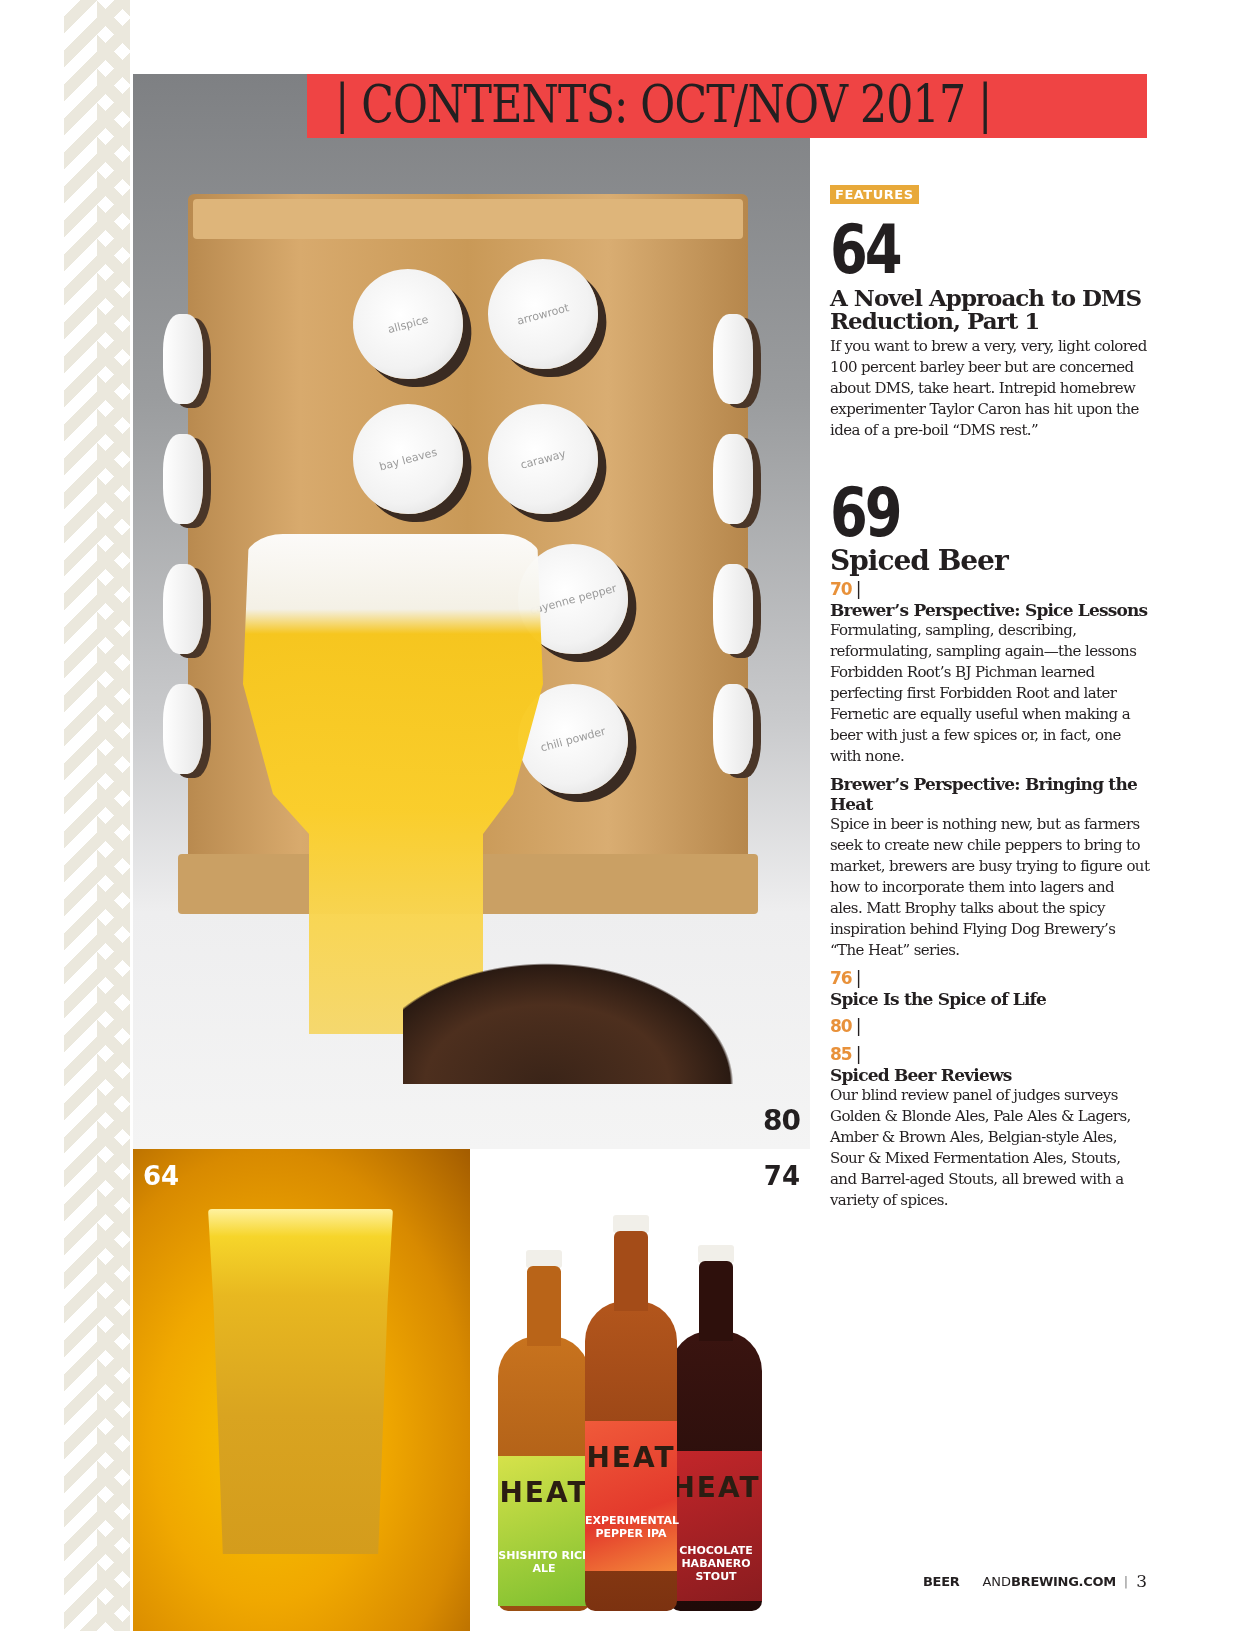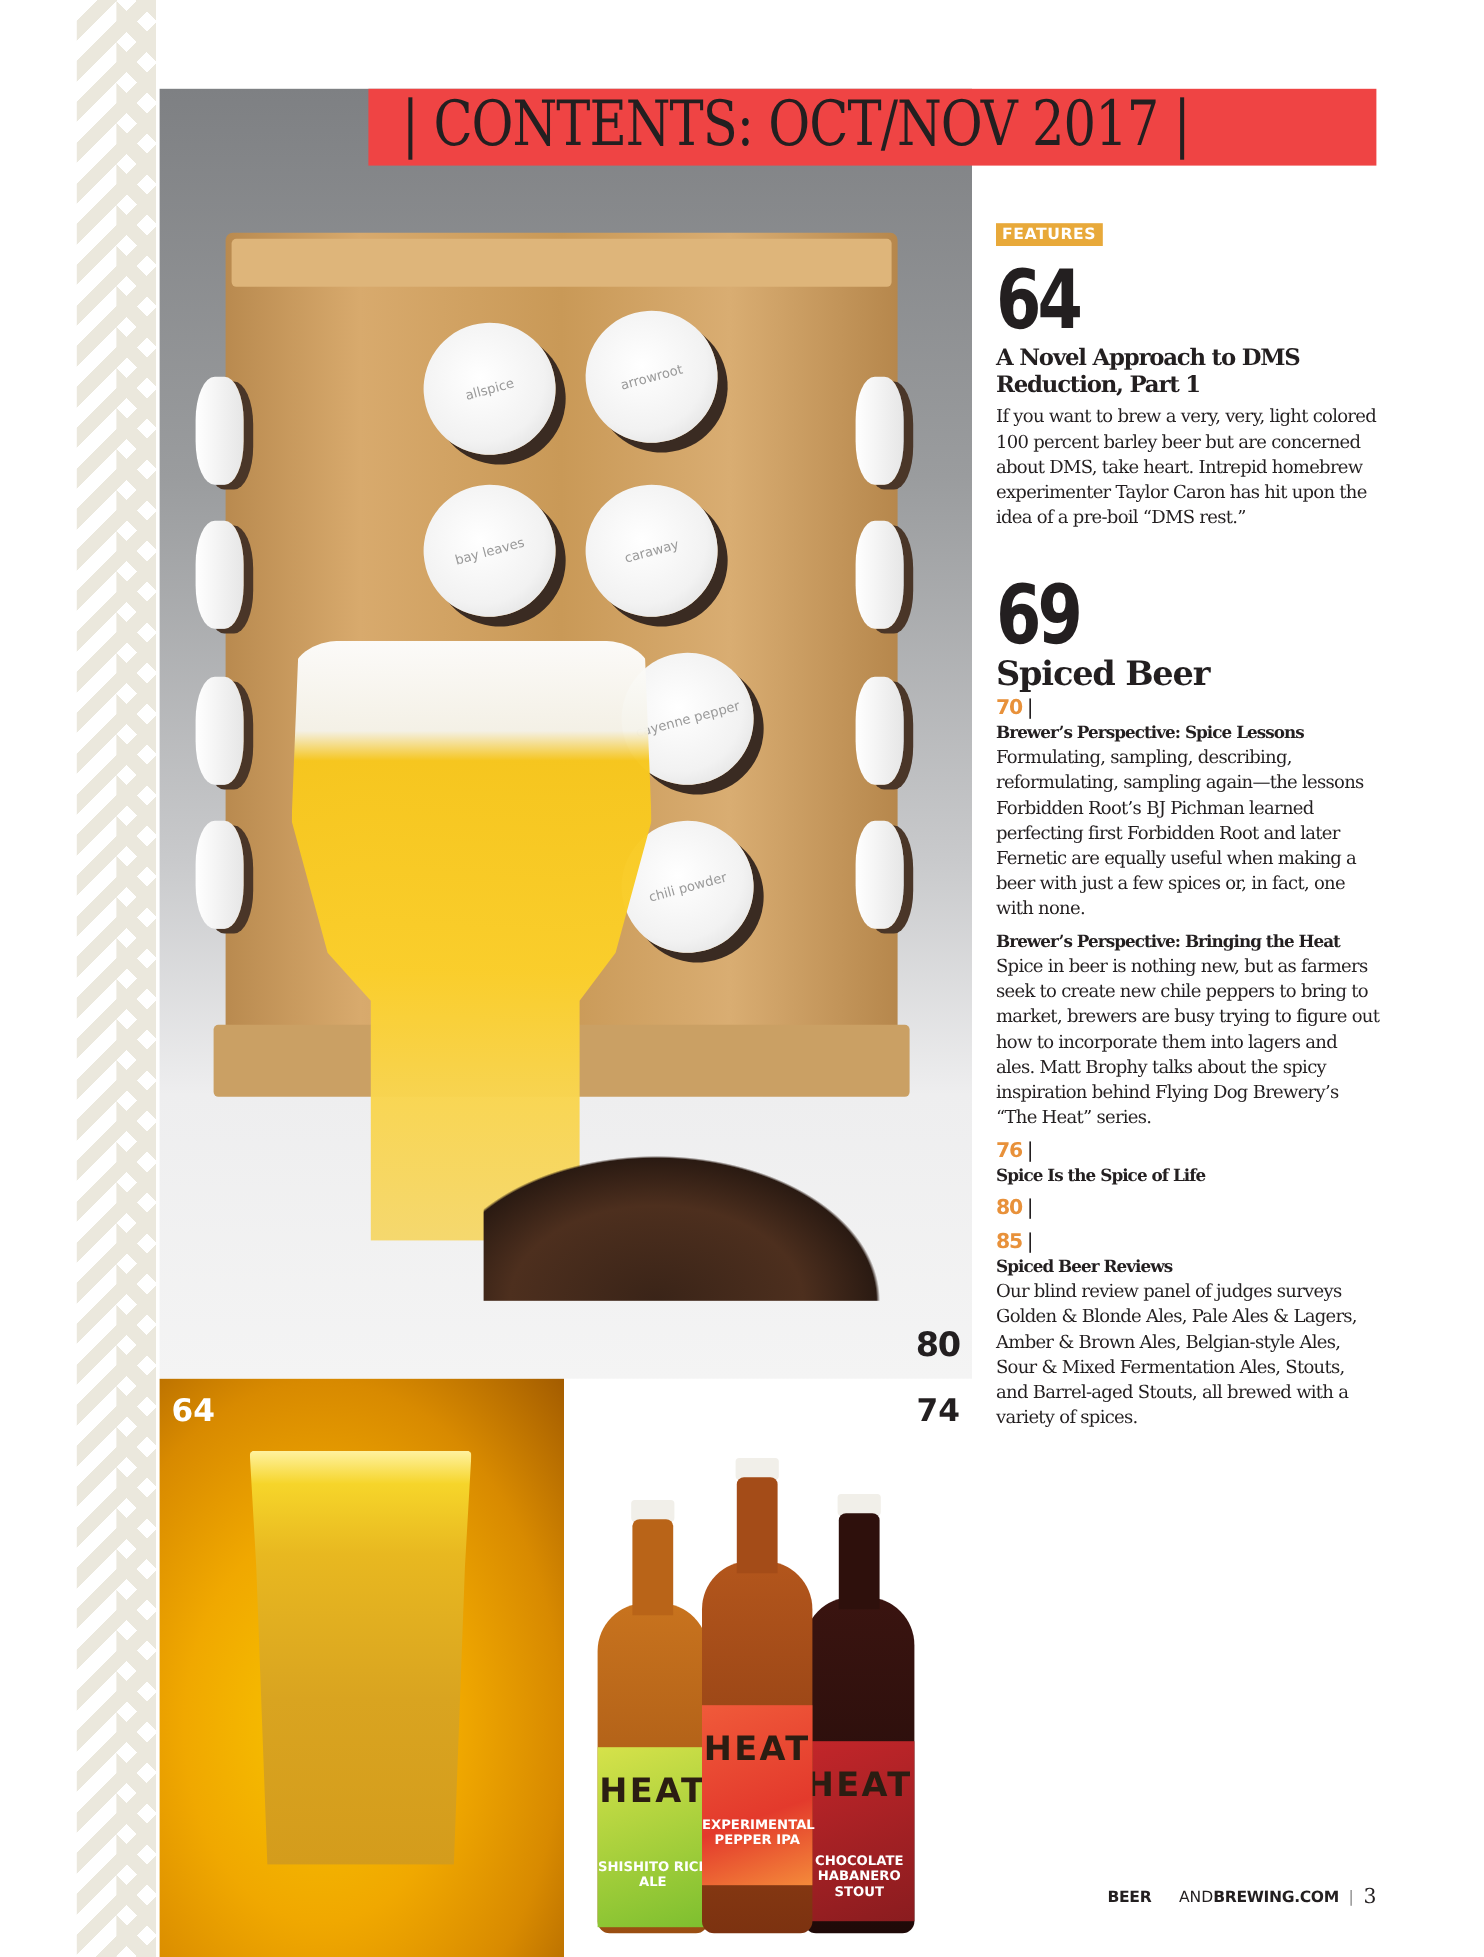--- a/index.html
+++ b/index.html
@@ -115,39 +115,39 @@
   .section-badge {
     display: inline-block; background: #e8a93a; color: #ffffff;
     font-family: "DejaVu Sans", sans-serif; font-weight: 900; font-size: 13px; letter-spacing: .5px;
     padding: 1px 5px 1px 5px; line-height: 17px;
   }
   .big-num {
     font-family: "DejaVu Sans", sans-serif; font-weight: 800; font-size: 68px; line-height: 64px;
     letter-spacing: -4px; transform: scaleX(0.8); transform-origin: left; margin-top: 14px;
   }
   .feature-title {
-    font-family: "DejaVu Serif", serif; font-weight: 900; font-size: 19px; line-height: 23px;
+    font-family: "DejaVu Serif", serif; font-weight: 900; font-size: 23px; line-height: 23px;
     letter-spacing: -1px; margin-top: 4px;
   }
   .feature-desc {
     font-family: "DejaVu Serif", serif; font-size: 15px; line-height: 21px; letter-spacing: -0.6px;
     margin-top: 4px;
   }
   .big-num.second { margin-top: 40px; }
   .dept-title {
     font-family: "DejaVu Serif", serif; font-weight: 900; font-size: 28px; line-height: 28px;
     letter-spacing: -1px; margin-top: 2px;
   }
   .toc-list { margin-top: 4px; }
   .toc-item { display: flex; margin-bottom: 7px; flex-direction: column; }
   .toc-num { width: 44px; flex: none; font-family: "DejaVu Sans", sans-serif; font-weight: 800;
     font-size: 17px; color: #e8913a; line-height: 21px; letter-spacing: -1px; }
   .toc-num .sep { color: #231f20; font-weight: 400; margin-left: 4px; }
   .toc-body { flex: 1; }
-  .toc-title { font-family: "DejaVu Serif", serif; font-weight: 900; font-size: 14px; line-height: 20px;
+  .toc-title { font-family: "DejaVu Serif", serif; font-weight: 900; font-size: 17px; line-height: 20px;
     letter-spacing: -0.8px; }
   .toc-desc { font-family: "DejaVu Serif", serif; font-size: 15px; line-height: 21px; letter-spacing: -0.6px; }
 
   
   .footer { position: absolute; right: 90px; bottom: 40px; display: flex; align-items: center;
     font-family: "DejaVu Sans", sans-serif; font-size: 13px; color: #231f20; }
   .footer .site-bold { font-weight: 900; letter-spacing: -0.3px; }
   .footer .site-light { font-weight: 400; padding-left: 23px; }
   .footer .bar { margin: 0 8px; color: #888; }
   .footer .page-num { font-family: "DejaVu Serif", serif; font-size: 17px; }

